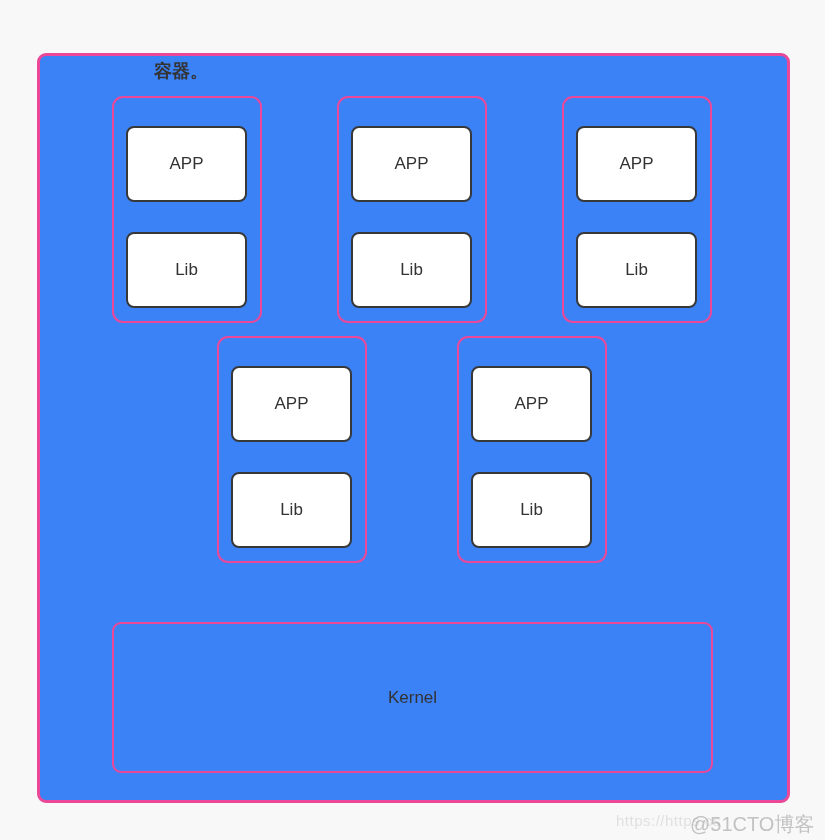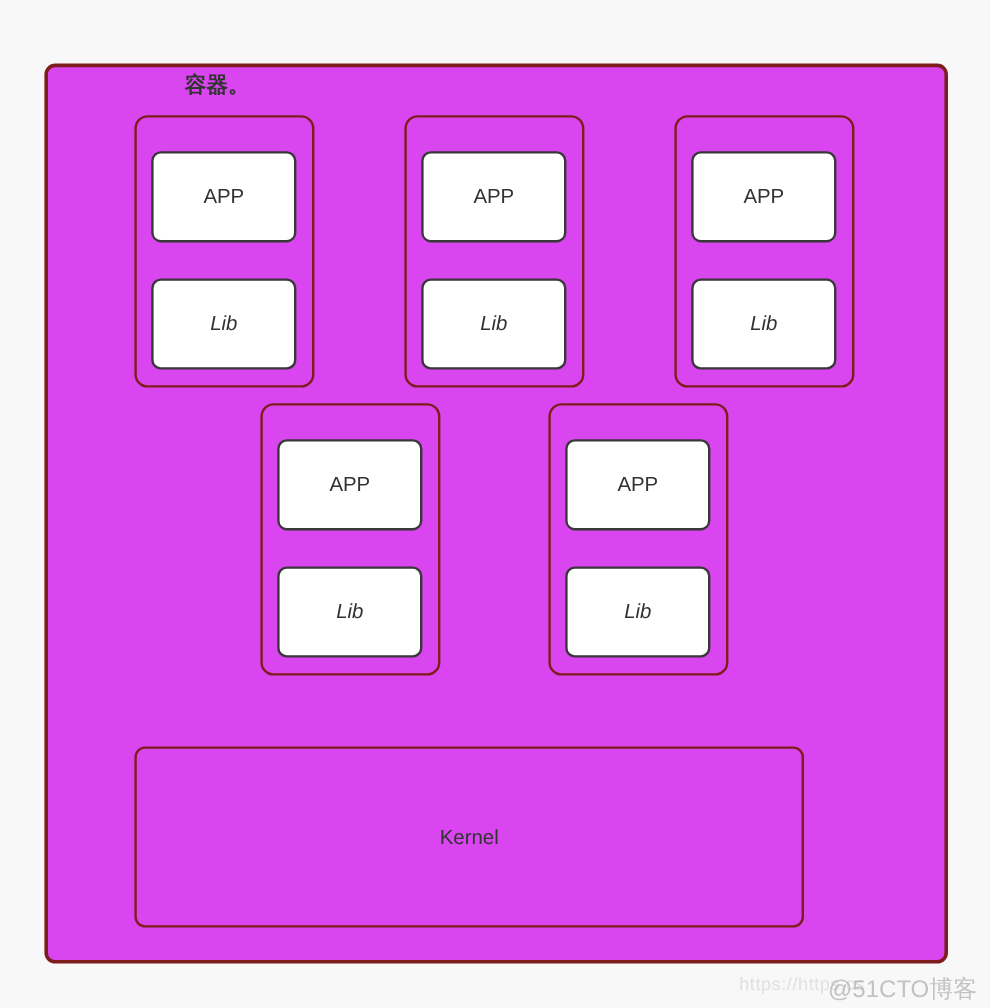--- a/index.html
+++ b/index.html
@@ -10,22 +10,22 @@
     width: 825px;
     height: 840px;
     position: relative;
     overflow: hidden;
     background: #f8f8f8;
     font-family: "Liberation Sans", "DejaVu Sans", sans-serif;
     color: #333333;
   }
   .box {
     position: absolute;
-    background: #d946ef;
-    border: 3px solid #7f1d1d;
+    background: #3b82f6;
+    border: 3px solid #ec4899;
     box-sizing: border-box;
   }
   .outer-box {
     left: 37px;
     top: 53px;
     width: 753px;
     height: 750px;
     border-radius: 9px;
   }
   .outer-label {
@@ -57,25 +57,25 @@
     border: 2.5px solid #383838;
     border-radius: 8px;
     box-sizing: border-box;
     display: flex;
     align-items: center;
     justify-content: center;
     font-size: 17px;
     color: #333333;
   }
   .app-box { top: 28px; }
-  .lib-box { top: 134px; font-style: italic; }
+  .lib-box { top: 134px; }
   .kernel-box {
     left: 112px;
     top: 622px;
-    width: 558px;
+    width: 601px;
     height: 151px;
     border-width: 2.5px;
     border-radius: 9px;
     display: flex;
     align-items: center;
     justify-content: center;
     font-size: 17px;
     color: #333333;
   }
   .watermark {

